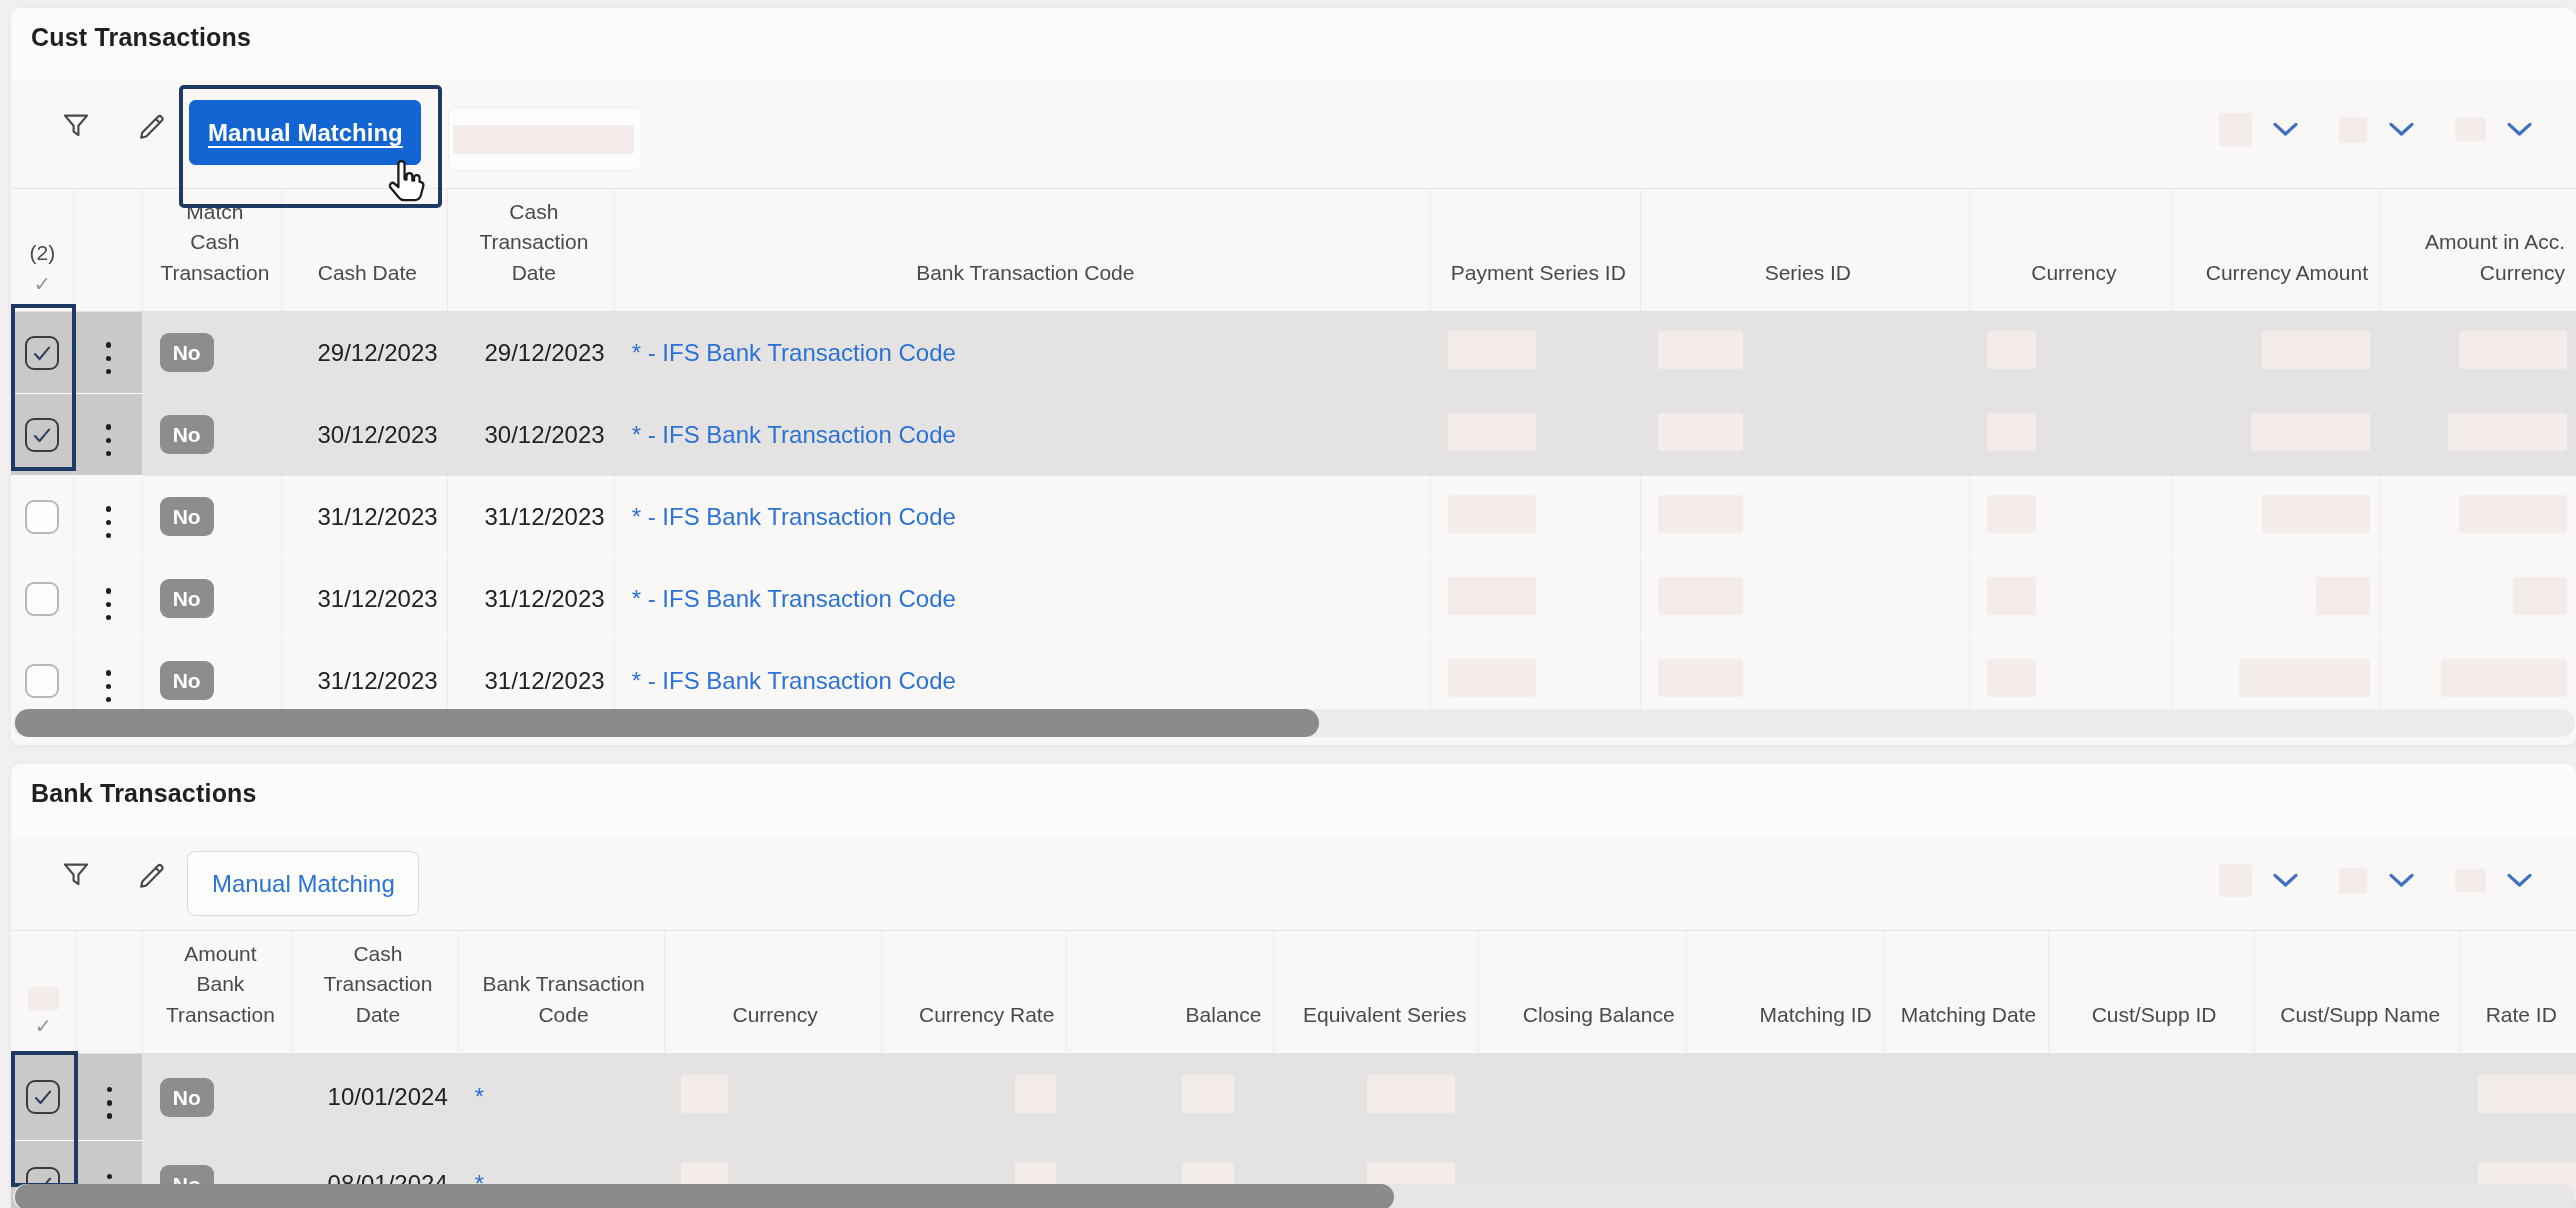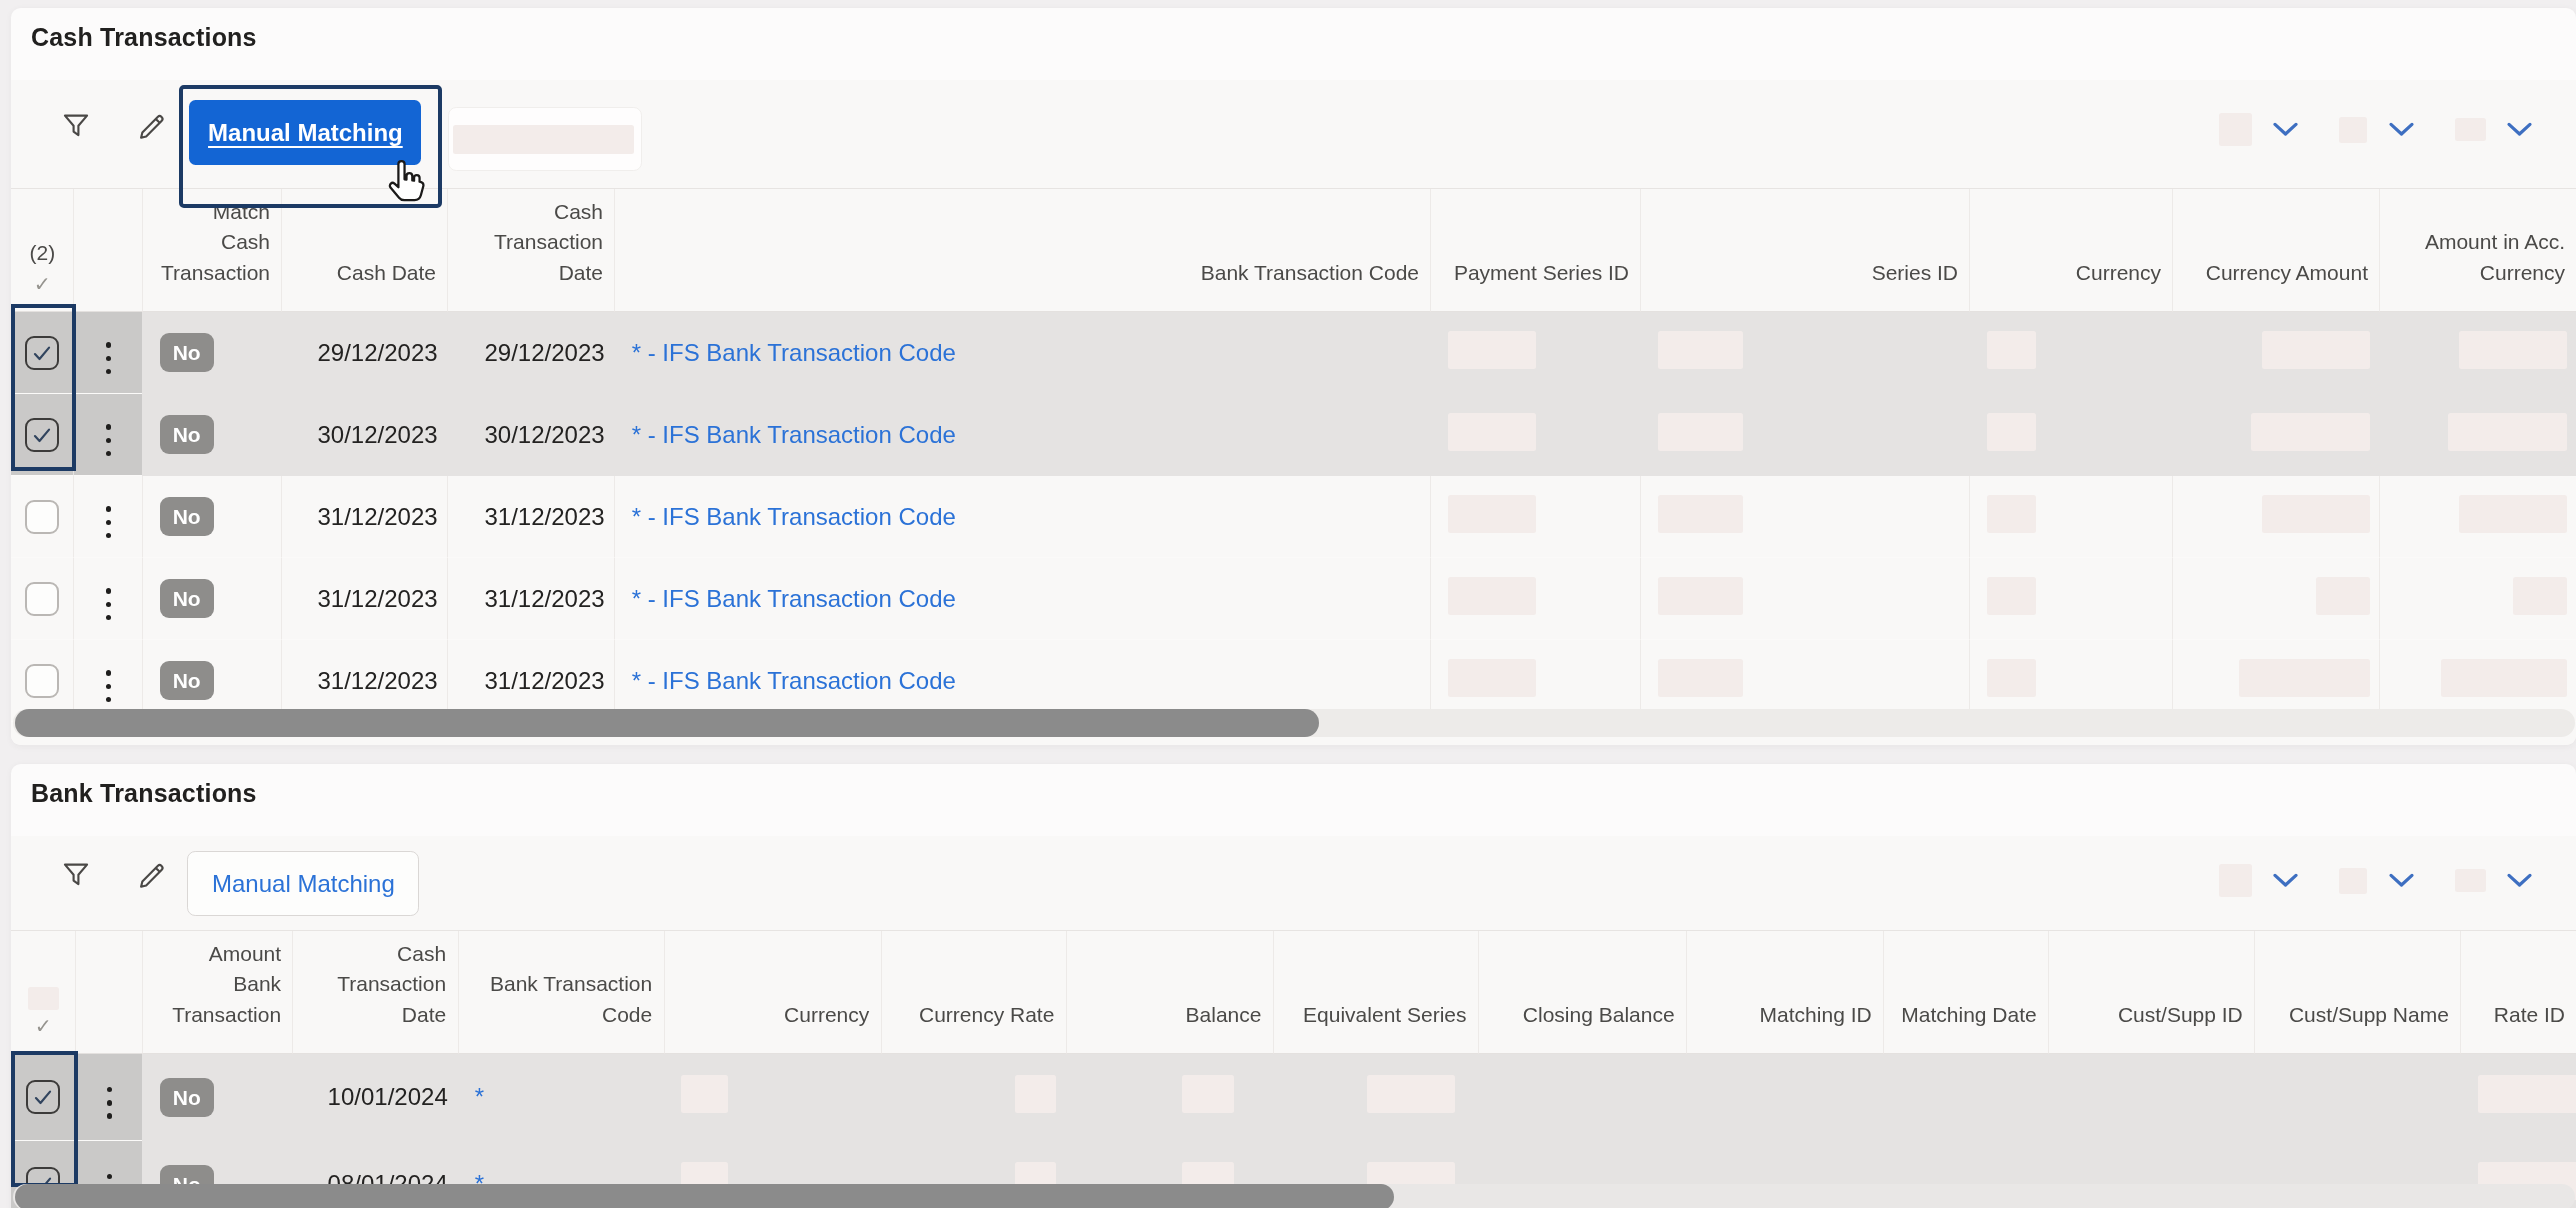--- a/index.html
+++ b/index.html
@@ -75,21 +75,21 @@
 
   .redact { background:#f3ecea; border-radius:2.5px; display:inline-block; }
 
   table {
     position:absolute; left:0; border-collapse:separate; border-spacing:0;
     table-layout:fixed; width:2565px; background:transparent;
   }
   #cash-table { top:181px; }
   #bank-table { top:167px; }
   th {
-    vertical-align:bottom; text-align:right;
+    vertical-align:bottom; text-align:center;
     padding:0 11.4px 23px 16.3px;
     font-size:21px; font-weight:400; color:#4b4a48; line-height:1.45;
     border-bottom:1.6px solid #e4e1df; border-left:1.6px solid #edeae8;
     background:#f9f8f7; height:123px;
   }
   th:first-child { border-left:none; }
   th.num { text-align:right; padding-right:11.4px; padding-left:6.5px; }
   th.sel { text-align:center; padding:0 0 16.3px 0; }
   td {
     height:82px; background:#f9f8f7;
@@ -150,21 +150,21 @@
 
   .cursor-hand { position:absolute; left:374px; top:149px; z-index:9; pointer-events:none; }
 </style>
 </head>
 <body>
 
 <section class="card" id="cash-card">
   <div class="band toolbar-band"></div>
   <div class="band body-band"></div>
 
-  <h2 class="section-title">Cash Transactions</h2>
+  <h2 class="section-title">Cust Transactions</h2>
 
   <button class="icon-btn" style="left:44px;">
     <svg width="34" height="34" viewBox="0 0 24 24">
       <path d="M4.2 4h15.6l-6.1 7.1v6.6l-3.4-2.5v-4.1L4.2 4z" fill="none" stroke="#4a4846" stroke-width="1.5" stroke-linejoin="round"></path>
     </svg>
   </button>
   <button class="icon-btn" style="left:119px;">
     <svg width="34" height="34" viewBox="0 0 24 24">
       <path d="M5 19.6l.9-3.7L16.9 4.8a1.7 1.7 0 0 1 2.4 0l.3.3a1.7 1.7 0 0 1 0 2.4L8.6 18.7 5 19.6z" fill="none" stroke="#4a4846" stroke-width="1.5" stroke-linejoin="round"></path>
       <path d="M15.4 6.3l2.7 2.7" fill="none" stroke="#4a4846" stroke-width="1.5"></path>

